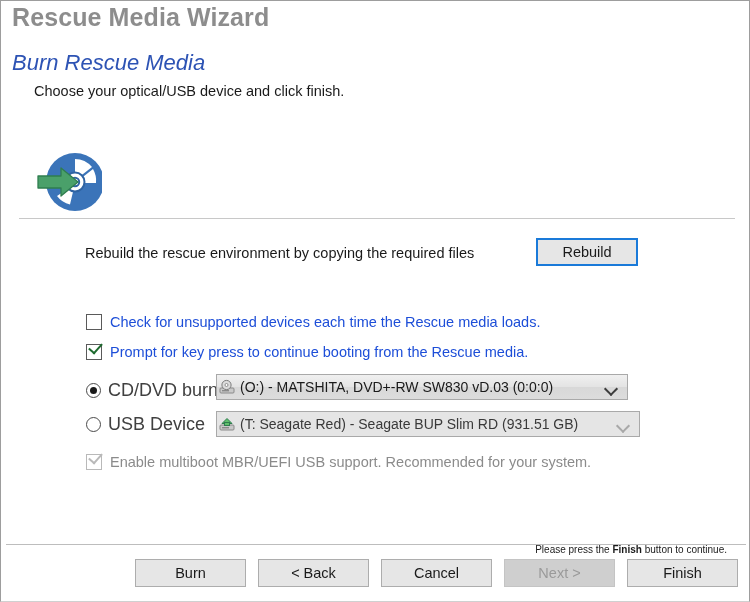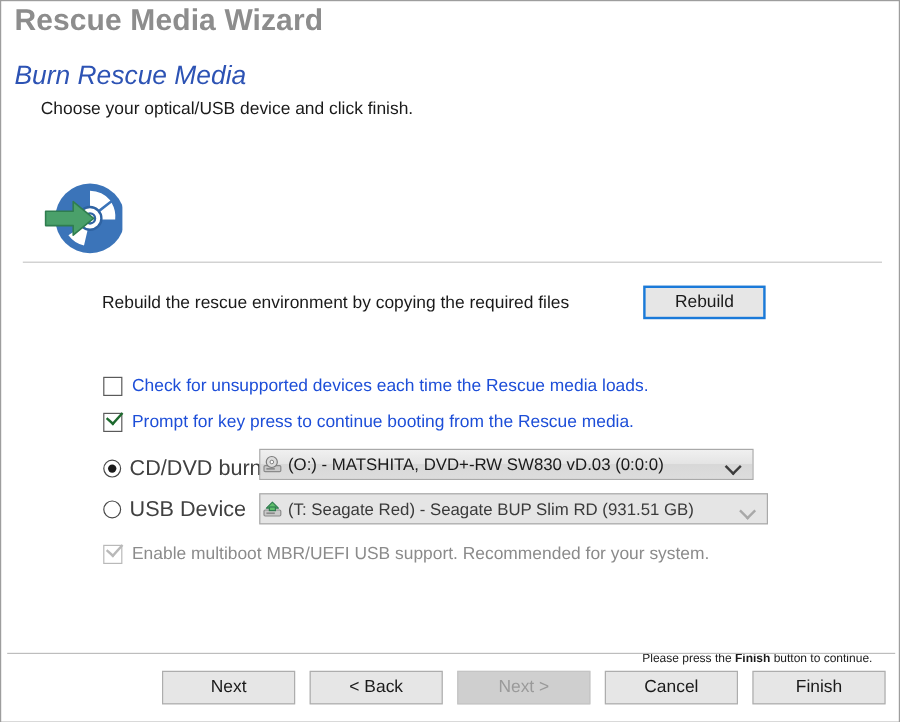--- a/index.html
+++ b/index.html
@@ -364,20 +364,20 @@
 
   <div class="finish-hint">
     <span>Please press the</span>
     <span class="strong">Finish</span>
     <span>button to continue.</span>
   </div>
 
   <div class="divider-bottom"></div>
 
   <div class="footer">
-    <button class="btn">Next</button>
+    <button class="btn">Burn</button>
     <button class="btn">&lt; Back</button>
+    <button class="btn">Cancel</button>
     <button class="btn disabled">Next &gt;</button>
-    <button class="btn">Cancel</button>
     <button class="btn">Finish</button>
   </div>
 
 </div>
 
 </body></html>

